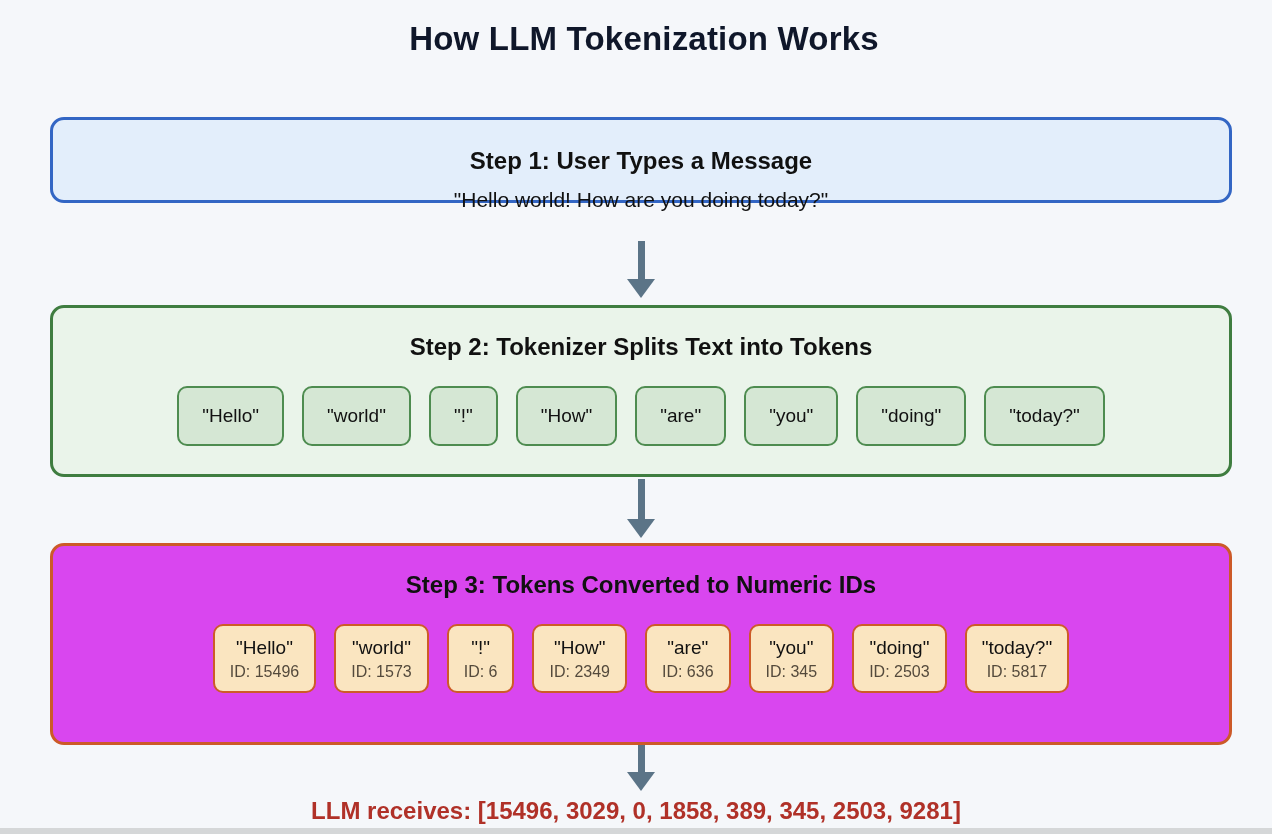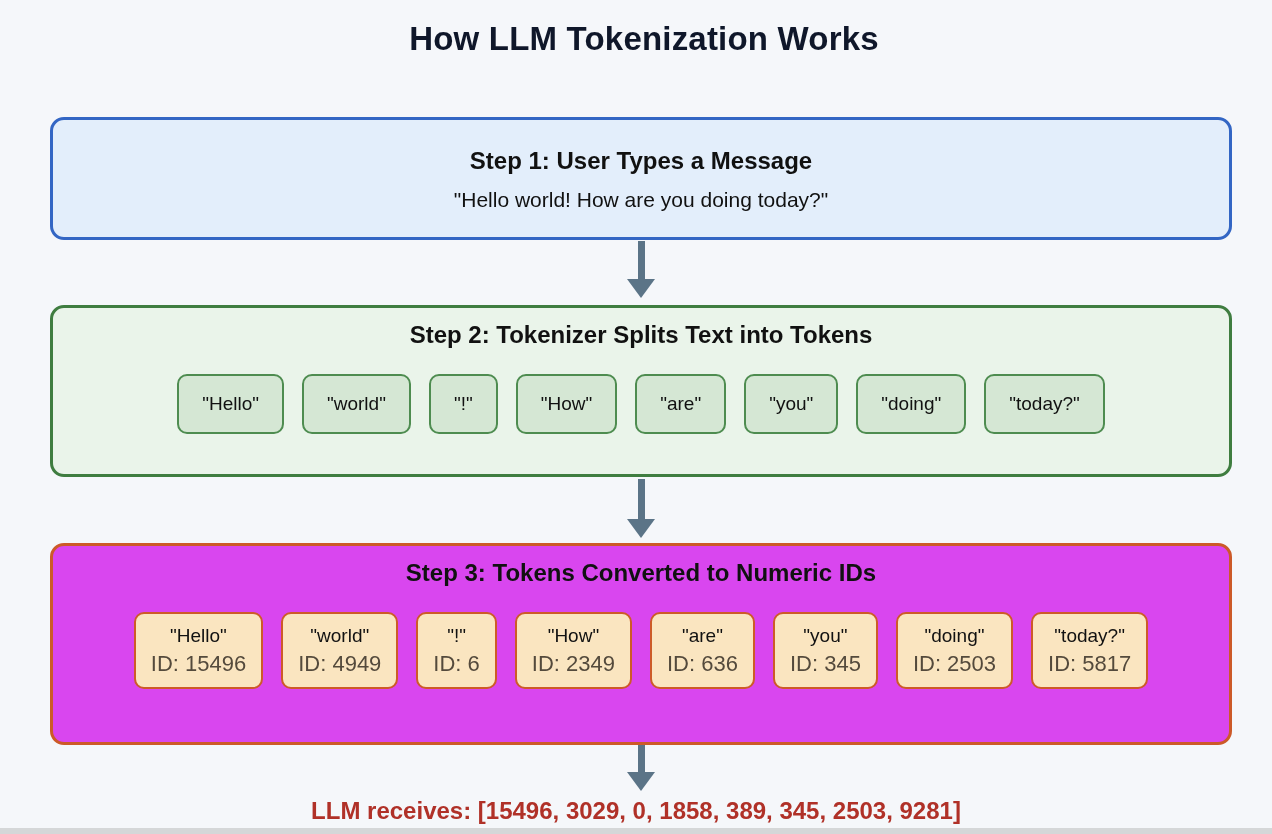--- a/index.html
+++ b/index.html
@@ -11,42 +11,42 @@
   }
   .page-title{
     position:absolute;top:20px;left:8px;width:100%;
     text-align:center;font-size:33px;font-weight:bold;color:#0f172a;
     letter-spacing:0.2px;
   }
   .step-box{
     position:absolute;left:50px;width:1182px;box-sizing:border-box;
     border-radius:14px;text-align:center;
   }
-  .step1{top:117px;height:123px;background:#e3eefb;border:3px solid #3366c4;}
+  .step1{top:117px;height:86px;background:#e3eefb;border:3px solid #3366c4;}
   .step2{top:305px;height:172px;background:#eaf4ea;border:3px solid #3f7d40;}
   .step3{top:543px;height:202px;background:#d946ef;border:3px solid #cc5a28;}
-  .step-title{font-size:24px;font-weight:bold;margin-top:13px;}
+  .step-title{font-size:24px;font-weight:bold;margin-top:25px;}
   .step1 .step-title{margin-top:27px;}
   .step1-subtitle{font-size:21px;margin-top:13px;}
   .token-row{
     display:flex;justify-content:center;align-items:stretch;
     gap:18px;margin-top:25px;
   }
   .token{
     background:#d5e7d4;border:2px solid #4e8c50;border-radius:10px;
     padding:17px 23px;font-size:19px;display:flex;align-items:center;
     box-sizing:border-box;
   }
   .token-id-box{
     background:#fae5c0;border:2px solid #cd5b28;border-radius:10px;
     padding:9px 15px;font-size:19px;line-height:1.35;
     display:flex;flex-direction:column;justify-content:center;
     box-sizing:border-box;
   }
-  .token-id-label{font-size:22px;color:#544a3c;}
+  .token-id-label{font-size:16px;color:#544a3c;}
   .arrow{position:absolute;left:627px;width:28px;}
   .arrow-shaft{width:7px;margin:0 auto;background:#5b7487;}
   .arrow-head{
     width:0;height:0;margin:0 auto;
     border-left:14px solid transparent;border-right:14px solid transparent;
     border-top:19px solid #5b7487;
   }
   .arrow1{top:241px;}  .arrow1 .arrow-shaft{height:38px;}
   .arrow2{top:479px;}  .arrow2 .arrow-shaft{height:40px;}
   .arrow3{top:745px;}  .arrow3 .arrow-shaft{height:27px;}
@@ -94,21 +94,21 @@
 
 <div class="step-box step3">
   <div class="step-title">Step 3: Tokens Converted to Numeric IDs</div>
   <div class="token-row">
     <div class="token-id-box">
       <span>"Hello"</span>
       <span class="token-id-label">ID: 15496</span>
     </div>
     <div class="token-id-box">
       <span>"world"</span>
-      <span class="token-id-label">ID: 4949</span>
+      <span class="token-id-label">ID: 1573</span>
     </div>
     <div class="token-id-box">
       <span>"!"</span>
       <span class="token-id-label">ID: 6</span>
     </div>
     <div class="token-id-box">
       <span>"How"</span>
       <span class="token-id-label">ID: 2349</span>
     </div>
     <div class="token-id-box">

